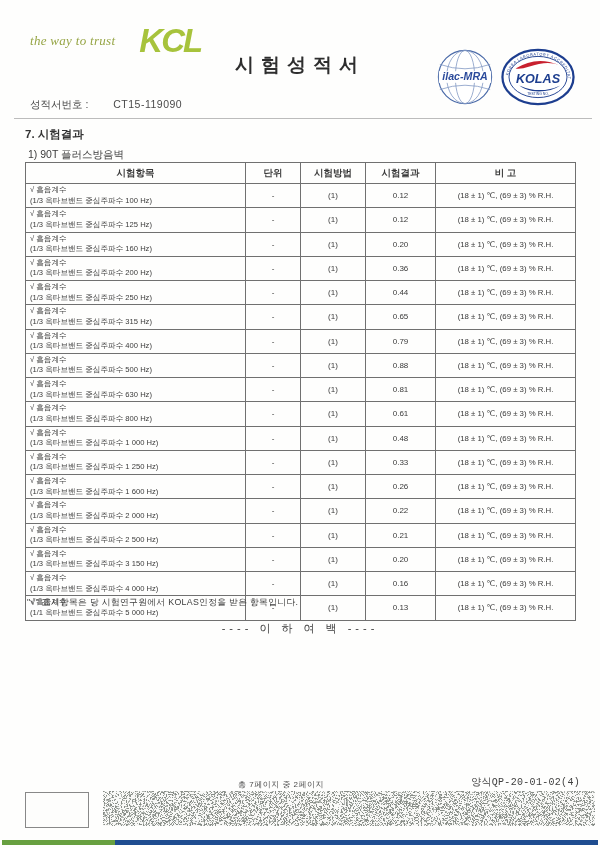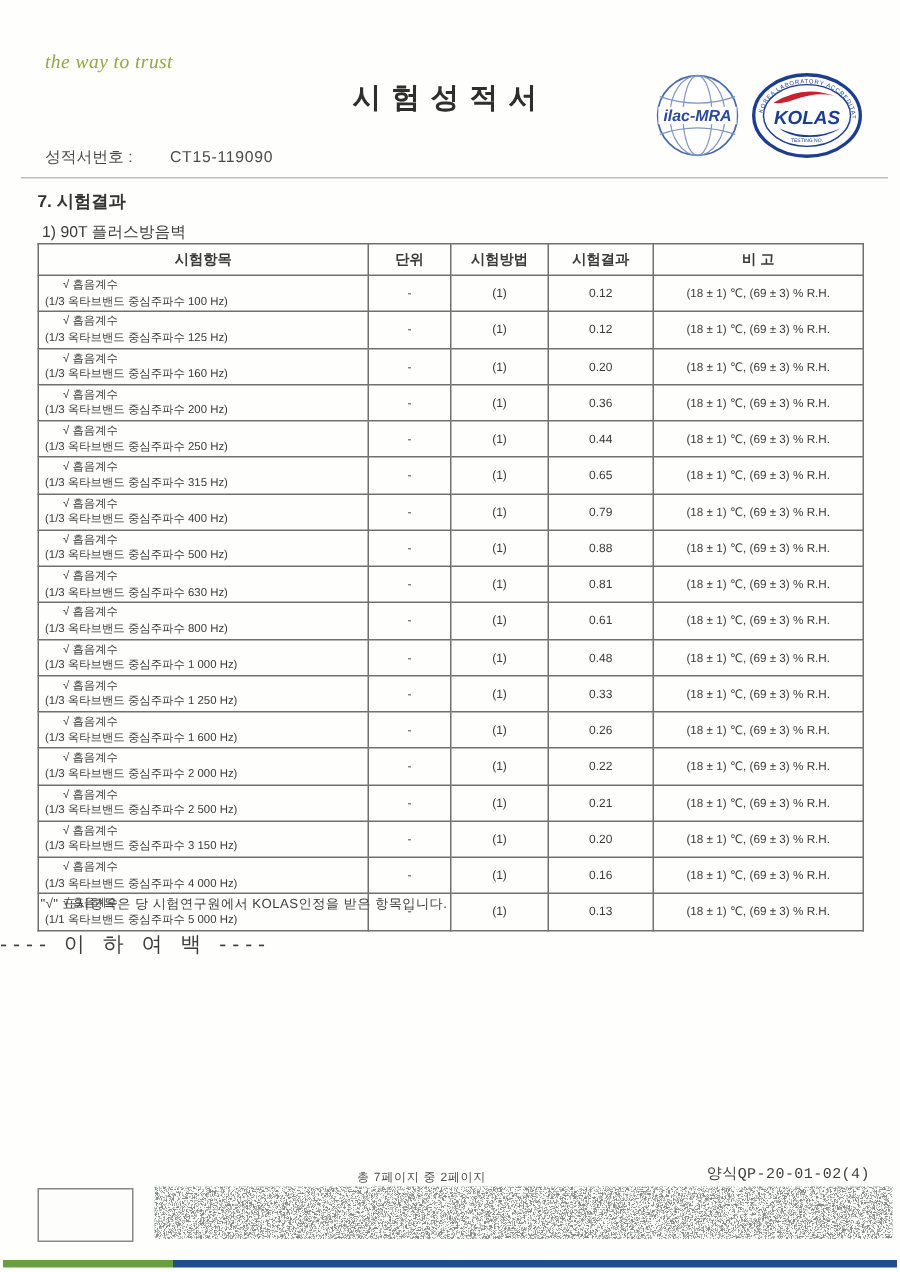--- a/index.html
+++ b/index.html
@@ -41,45 +41,46 @@
 
   
   .tbl-wrap{left:25px;top:162px;}
   table{border-collapse:collapse;table-layout:fixed;width:550px;
         border:1.5px solid #4f4f4f;}
   th,td{border:1px solid #707070;overflow:hidden;}
   thead th{height:20px;font-size:9.5px;font-weight:600;color:#3a3a3a;
            text-align:center;padding:0;}
   tbody td{height:21px;padding:0;}
   td.c-item{padding:1px 4px;vertical-align:middle;}
-  td.c-item .l1{display:block;font-size:7.6px;line-height:1.4;color:#3a3a3a;margin-left:12px;}
+  td.c-item .l1{display:block;font-size:7.6px;line-height:1.4;color:#3a3a3a;}
   td.c-item .l2{display:block;font-size:7.6px;line-height:1.4;color:#3a3a3a;}
   td.c-unit,td.c-method,td.c-result{text-align:center;font-size:8px;color:#3a3a3a;}
   td.c-note{text-align:center;font-size:7.8px;color:#3a3a3a;white-space:nowrap;}
 
   
   .kolas-note{left:27px;top:597px;font-size:8.8px;color:#3c3c3c;letter-spacing:0.3px;}
-  .end-note{left:0;right:0;top:621px;text-align:left;font-size:14px;
+  .end-note{left:0;right:0;top:621px;text-align:center;font-size:11px;
             color:#3c3c3c;letter-spacing:4px;}
 
   
   .page-info{left:238px;top:779px;font-size:8px;color:#4a4a4a;letter-spacing:0.5px;text-align:center;}
   .form-no{right:20px;top:775px;font-size:10px;color:#3e3e3e;letter-spacing:0.3px;font-family:Liberation Mono, monospace;}
 
   .stamp-box{left:25px;top:792px;width:62px;height:34px;border:1px solid #888;
              background:#fdfdfc;}
   .noise-strip{left:103px;top:791px;}
   .bottom-bar{left:2px;right:2px;bottom:3px;height:5px;
     background:linear-gradient(to right,#68a040 0,#68a040 19%,#1f4d90 19%,#1f4d90 100%);}
 </style>
 </head>
 <body>
 
 <div class="abs brand">
   <span class="tagline">the way to trust</span>
+  <span class="kcl">KCL</span>
 </div>
 
 <div class="abs doc-title">시험성적서</div>
 
 <div class="abs logos">
   <svg width="58" height="58" viewBox="0 0 60 60">
     <circle cx="30" cy="30" r="27.5" fill="#fff" stroke="#4a6aa8" stroke-width="1.2"></circle>
     <ellipse cx="30" cy="30" rx="10" ry="27.5" fill="none" stroke="#7e95c2" stroke-width="0.8"></ellipse>
     <ellipse cx="30" cy="30" rx="19" ry="27.5" fill="none" stroke="#7e95c2" stroke-width="0.8"></ellipse>
     <path d="M4 17 Q30 26 56 17" fill="none" stroke="#7e95c2" stroke-width="0.8"></path>

